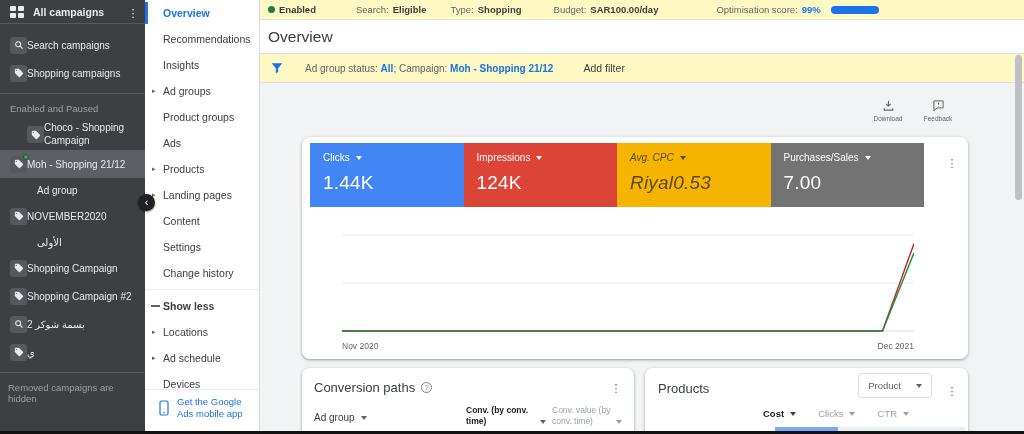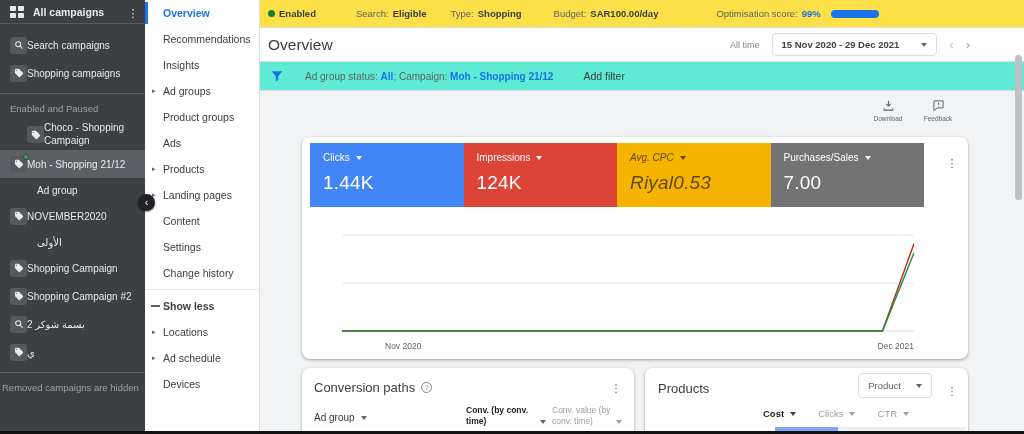--- a/index.html
+++ b/index.html
@@ -20,21 +20,21 @@
   .sb-icon { flex:0 0 17px; width:17px; height:17px; background:#55585c; border-radius:3px;
              display:flex; align-items:center; justify-content:center; position:relative; color:#e8eaed; }
   .sb-icon svg { width:10px; height:10px; display:block; }
   .sb-divider { border-top:1px solid rgba(255,255,255,.16); margin-top:6px; }
   .sb-section { color:#9aa0a6; font-size:9.5px; padding:9px 10px 5px 10px; }
   .sb-item.two-line { line-height:1.25; padding-top:3px; padding-bottom:3px;padding-left:27px; }
   .sb-item.selected { background:#5c6064; }
   .sb-item.indent { padding-left:37px; min-height:24px; }
   .status-dot-green { position:absolute; right:-2px; top:-2px; width:6px; height:6px; border-radius:50%;
                       background:#34a853; border:1px solid #3c4043; }
-  .sb-note { color:#9aa0a6; font-size:9.5px; padding:9px 2px; }
+  .sb-note { color:#9aa0a6; font-size:9.5px; padding:9px 8px; }
 
   
   .collapse-btn { position:absolute; left:138px; top:194px; width:17px; height:17px; border-radius:50%;
                   background:#202124; color:#fff; z-index:9; display:flex; align-items:center; justify-content:center;
                   font-size:11px; cursor:pointer; box-shadow:0 1px 2px rgba(0,0,0,.5); }
   .collapse-btn::before { content:"\2039"; margin-top:-2px; }
 
   
   .nav { position:absolute; left:145px; top:0; width:115px; height:431px; background:#fff;
          border-right:1px solid #dadce0; z-index:5; }
@@ -47,39 +47,39 @@
   .nav-divider { border-top:1px solid #e8eaed; margin:3px 0; }
   .minus-icon { position:absolute; left:6px; top:50%; width:9px; height:2px; background:#5f6368; transform:translateY(-50%); }
   .nav-item.bold { font-weight:700; }
   .mobile-app { position:absolute; left:0; right:0; bottom:3px; border-top:1px solid #e8eaed; background:#fff;
                 display:flex; gap:7px; align-items:center; padding:6px 6px 8px 13px; color:#1a73e8;
                 font-size:9.5px; line-height:1.25; cursor:pointer; }
   .phone-icon svg { width:12px; height:16px; display:block; }
 
   
   .main { position:absolute; left:260px; top:0; width:764px; height:431px; }
-  .status-bar { height:28px; background:#fde047; border-bottom:1px solid #dadce0; display:flex; align-items:center;
+  .status-bar { height:20px; background:#fef9c3; border-bottom:1px solid #dadce0; display:flex; align-items:center;
                 font-size:9.5px; color:#5f6368; padding-left:8px; }
   .seg { display:flex; align-items:center; gap:4px; }
   .seg b { color:#3c4043; font-weight:700; }
   .dot-green { width:7px; height:7px; border-radius:50%; background:#188038; }
   .opt-val { color:#1a73e8; font-weight:700; }
   .opt-bar { width:48px; height:8px; border-radius:4px; background:#1a73e8; margin-left:6px; }
 
   .header-row { height:33px; background:#fff; display:flex; align-items:center; padding:0 8px; }
   .page-title { font-size:15.5px; color:#3c4043; }
   .hdr-right { margin-left:auto; display:flex; align-items:center; gap:12px; margin-right:46px; }
   .range-preset { font-size:9px; color:#80868b; }
   .date-box { border:1px solid #dadce0; border-radius:4px; padding:5px 9px; font-size:9.5px; font-weight:700;
               color:#3c4043; display:flex; align-items:center; gap:16px; background:#fff; cursor:pointer; }
   .chev { font-size:13px; cursor:pointer; line-height:1; }
   .chev.prev { color:#bdc1c6; }
   .chev.next { color:#9aa0a6; }
 
-  .filter-row { height:30px; background:#5eead4; border-top:1px solid #dadce0; border-bottom:1px solid #dadce0;
+  .filter-row { height:30px; background:#fef9c3; border-top:1px solid #dadce0; border-bottom:1px solid #dadce0;
                 display:flex; align-items:center; padding-left:10px; font-size:10px; }
   .funnel { color:#1a73e8; width:14px; height:14px; }
   .filter-text { margin-left:21px; color:#5f6368; }
   .filter-text .fval { color:#1a73e8; font-weight:700; }
   .add-filter { margin-left:30px; color:#3c4043; font-size:10.5px; font-weight:500; cursor:pointer; }
 
   .content { position:absolute; left:0; top:84px; width:100%; height:347px; overflow:hidden; }
 
   .tools { position:absolute; top:15px; right:66px; display:flex; gap:10px; }
   .tool-btn { width:40px; display:flex; flex-direction:column; align-items:center; gap:3px;
@@ -93,21 +93,21 @@
   .tile { flex:1; color:#fff; padding:9px 0 0 13px; cursor:pointer; }
   .tile.dark { color:rgba(0,0,0,.62);font-style:italic; }
   .tile-label { font-size:10px; font-weight:500; display:flex; align-items:center; }
   .tile-value { font-size:19px; margin-top:9px; letter-spacing:.2px; }
   .caret { display:inline-block; width:0; height:0; border-left:3.5px solid transparent;
            border-right:3.5px solid transparent; border-top:4px solid currentColor; margin-left:6px; }
   .card-kebab { position:absolute; right:10px; top:16px; color:#5f6368; }
 
   .chart-plot { position:absolute; left:40px; right:54px; top:92px; height:108px; }
   .chart-plot svg { width:100%; height:100%; display:block; }
-  .xl { position:absolute; top:112px; font-size:8.5px; color:#5f6368;margin-left:43px; }
+  .xl { position:absolute; top:112px; font-size:8.5px; color:#5f6368; }
   .xl.left { left:0; } .xl.right { right:0; }
 
   .conv-card { left:42px; top:284px; width:332px; height:160px; padding:10px 12px; }
   .card-title-row { display:flex; align-items:center; }
   .card-title { font-size:13px; color:#3c4043; }
   .help-icon { width:11px; height:11px; border:1px solid #80868b; border-radius:50%; margin-left:6px;
                display:flex; align-items:center; justify-content:center; font-size:7px; color:#80868b; }
   .help-icon::before { content:"?"; }
   .row-kebab { margin-left:auto; color:#5f6368; }
   .conv-controls { display:flex; align-items:flex-start; margin-top:9px; }
@@ -298,20 +298,29 @@
         <span class="tri"></span>
         <span>Locations</span>
       </div>
     <div class="nav-item">
         <span class="tri"></span>
         <span>Ad schedule</span>
       </div>
     <div class="nav-item">
         <span>Devices</span>
       </div>
+    <div class="mobile-app">
+      <span class="phone-icon">
+        <svg viewBox="0 0 24 32" fill="none" stroke="#1a73e8" stroke-width="2.4">
+            <rect x="4" y="2" width="16" height="28" rx="3"></rect>
+            <circle cx="12" cy="25" r="1.6" fill="#1a73e8" stroke="none"></circle>
+          </svg>
+      </span>
+      <span>Get the Google Ads mobile app</span>
+    </div>
   </nav>
 
   <div class="main">
 
     <div class="status-bar">
       <span class="seg">
         <span class="dot-green"></span>
         <b>Enabled</b>
       </span>
       <span class="seg" style="margin-left:40px">
@@ -328,29 +337,20 @@
       </span>
       <span class="seg" style="margin-left:58px">
         <span>Optimisation score:</span>
         <span class="opt-val">99%</span>
         <span class="opt-bar"></span>
       </span>
     </div>
 
     <div class="header-row">
       <span class="page-title">Overview</span>
-      <span class="hdr-right">
-        <span class="range-preset">All time</span>
-        <span class="date-box">
-          <span>15 Nov 2020 - 29 Dec 2021</span>
-          <span class="caret" style="color:#5f6368"></span>
-        </span>
-        <span class="chev prev">‹</span>
-        <span class="chev next">›</span>
-      </span>
     </div>
 
     <div class="filter-row">
       <svg class="funnel" viewBox="0 0 24 24" fill="currentColor">
           <path d="M3 4h18l-7 8.5V19l-4 2v-8.5L3 4z"></path>
         </svg>
       <span class="filter-text">
         <span>Ad group status:</span>
         <span class="fval">All</span><span>;</span>
         <span>Campaign:</span>

